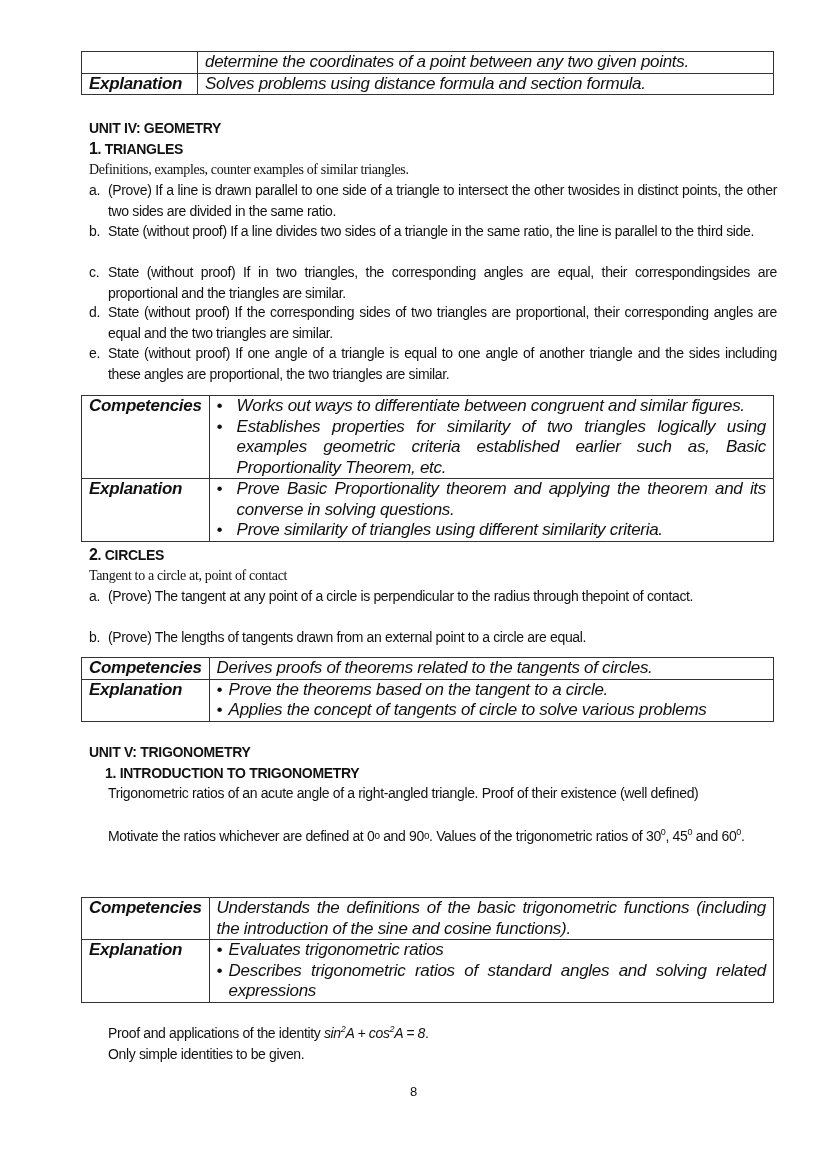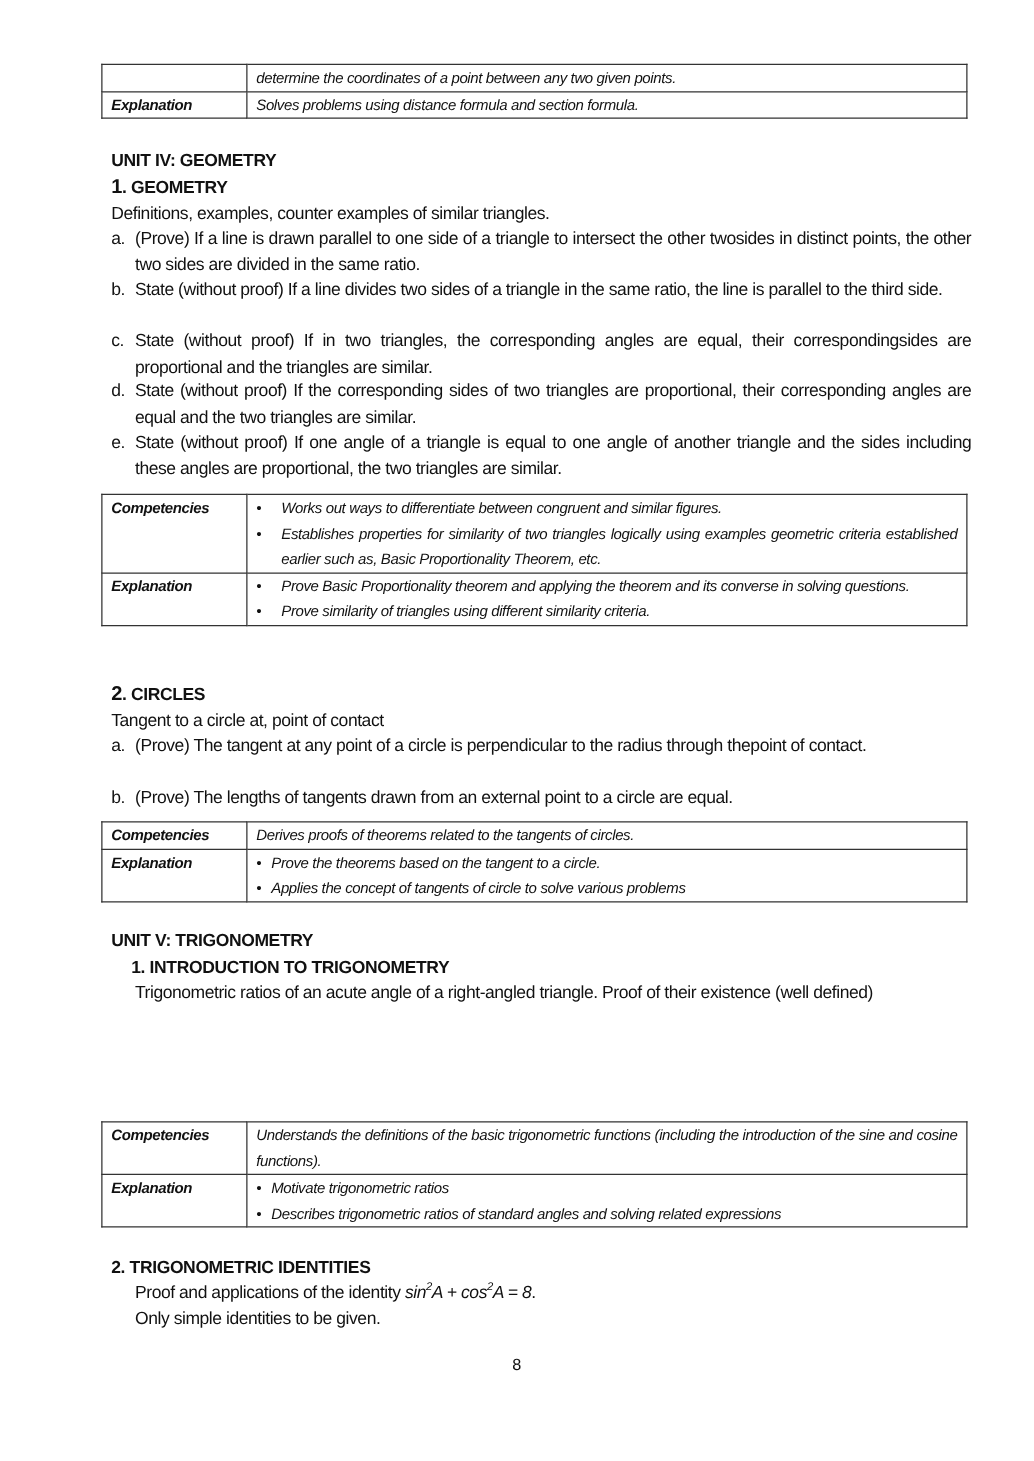--- a/index.html
+++ b/index.html
@@ -1,21 +1,21 @@
 <!DOCTYPE html>
 <html><head>
 <meta charset="utf-8">
 <style>
   html, body { margin: 0; padding: 0; background: #ffffff; }
   body { width: 827px; height: 1169px; position: relative; overflow: hidden;
          font-family: "Liberation Sans Narrow", "Liberation Sans", sans-serif; color: #111; }
   .page { position: absolute; left: 0; top: 0; width: 827px; height: 1169px; }
-  .txt { font-size: 14px; line-height: 20.5px; letter-spacing: -0.35px; }
+  .txt { font-size: 14px; line-height: 20.5px; letter-spacing: -0.35px; font-family: Liberation Serif, serif; }
   table.ct { position: absolute; left: 81px; width: 693px; border-collapse: collapse; }
-  table.ct td { border: 1px solid #333; vertical-align: top; font-size: 12px; line-height: 20.5px;
+  table.ct td { border: 1px solid #333; vertical-align: top; font-size: 17px; line-height: 20.5px;
                 padding: 0 7px; letter-spacing: -0.3px; }
   table.ct td.lbl { width: 101px; font-weight: bold; font-style: italic; }
   table.ct td.val { font-style: italic; text-align: justify; }
   .bl { position: relative; padding-left: 20px; text-align: justify; }
   .bl .dot { position: absolute; left: 0; top: 0; }
   .bl2 { position: relative; padding-left: 12px; }
   .bl2 .dot { position: absolute; left: 0; top: 0; }
   .abs { position: absolute; text-align: right; }
   .h { font-weight: bold; font-size: 14px; line-height: 20.5px; letter-spacing: -0.3px; }
   .item { position: absolute; left: 89px; width: 688px; font-size: 14px; line-height: 20.5px;
@@ -39,21 +39,21 @@
       <td class="val">determine the coordinates of a point between any two given points.</td>
     </tr>
     <tr>
       <td class="lbl">Explanation</td>
       <td class="val">Solves problems  using distance formula and section formula.</td>
     </tr>
   </tbody>
     </table>
 
   <div class="abs h" style="left:89px; top:118px;">UNIT IV: GEOMETRY</div>
-  <div class="abs h" style="left:89px; top:139px;"><span style="font-size:16px;">1</span><span>. GEOMETRY</span></div>
+  <div class="abs h" style="left:89px; top:139px;"><span style="font-size:16px;">1</span><span>. TRIANGLES</span></div>
   <div class="abs txt" style="left:89px; top:160px;">Definitions, examples, counter examples of similar triangles.</div>
 
   <div class="item" style="top:180px;">
     <span class="mk">a.</span>
     <span class="body">(Prove) If a line is drawn parallel to one side of a triangle to intersect the other twosides in distinct points, the other two sides are divided in the same ratio.</span>
   </div>
   <div class="item" style="top:221px;">
     <span class="mk">b.</span>
     <span class="body">State (without proof) If a line divides two sides of a triangle in the same ratio, the line is parallel to the third side.</span>
   </div>
@@ -112,35 +112,35 @@
         <div class="bl2"><span class="dot">•</span><span>Prove the theorems based on the tangent to a circle.</span></div>
         <div class="bl2"><span class="dot">•</span><span>Applies the concept of  tangents of circle to solve various problems</span></div>
       </td>
     </tr>
   </tbody>
     </table>
 
   <div class="abs h" style="left:89px; top:742px;">UNIT V: TRIGONOMETRY</div>
   <div class="abs h" style="left:89px; top:763px;margin-left:16px;">1.  INTRODUCTION TO TRIGONOMETRY</div>
   <div class="ind" style="top:783px;">Trigonometric ratios of an acute angle of a right-angled triangle. Proof  of  their existence (well defined)</div>
+  <div class="ind" style="top:826px;"><span>Motivate the ratios whichever are defined at 0</span><span style="font-size:10px; vertical-align:2px;">o</span><span> and 90</span><span style="font-size:10px; vertical-align:2px;">o</span><span>. Values of the trigonometric ratios of 30</span><sup>0</sup><span>, 45</span><sup>0</sup><span> and 60</span><sup>0</sup><span>.</span></div>
 
   <table class="ct" style="top:897px;">
     <tbody>
         <tr>
       <td class="lbl">Competencies</td>
       <td class="val">Understands the definitions of the basic trigonometric functions (including the introduction of the sine and cosine functions).</td>
     </tr>
     <tr>
       <td class="lbl">Explanation</td>
       <td class="val">
-        <div class="bl2"><span class="dot">•</span><span>Motivate trigonometric ratios</span></div>
+        <div class="bl2"><span class="dot">•</span><span>Evaluates trigonometric ratios</span></div>
         <div class="bl2"><span class="dot">•</span><span>Describes trigonometric ratios of standard angles and solving related expressions</span></div>
       </td>
     </tr>
   </tbody>
     </table>
 
-  <div class="abs h" style="left:89px; top:1003px;">2.  TRIGONOMETRIC IDENTITIES</div>
   <div class="ind" style="top:1023px;"><span>Proof and applications of the identity </span><i><span>sin</span><sup>2</sup><span>A + cos</span><sup>2</sup><span>A = 8</span></i><span>.</span></div>
   <div class="ind" style="top:1044px;">Only simple identities to be given.</div>
 
   <div class="pgnum">8</div>
 </div>
 
 </body></html>

